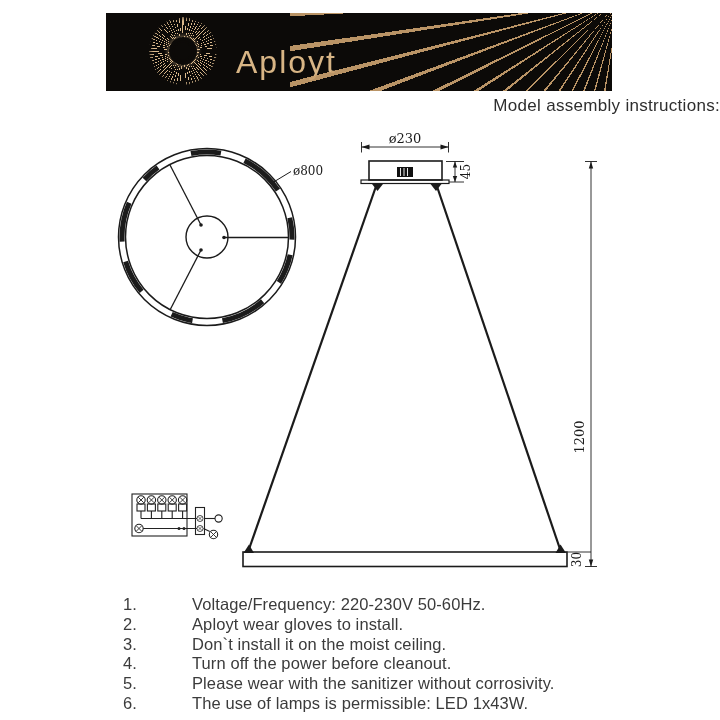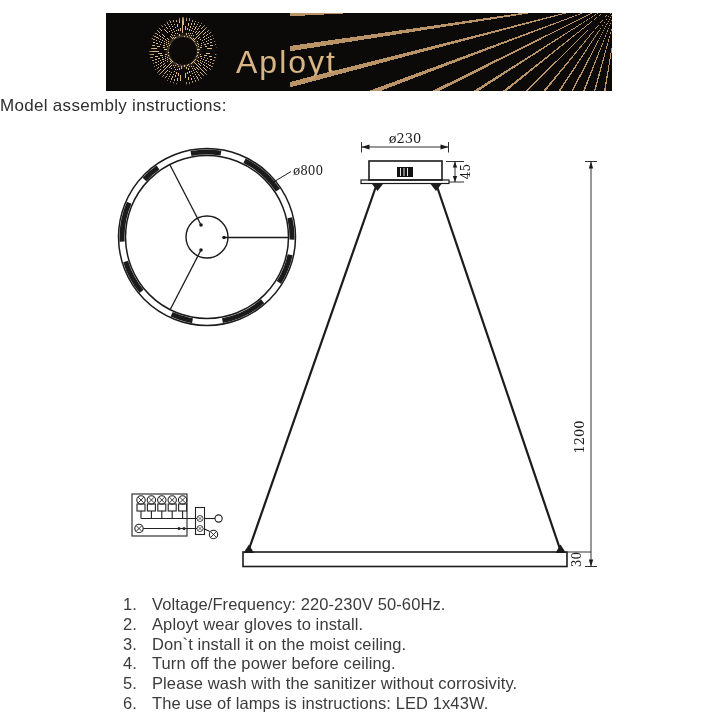--- a/index.html
+++ b/index.html
@@ -14,35 +14,35 @@
          -webkit-mask-image:radial-gradient(circle, rgba(0,0,0,0) 0 16%, #000 24% 62%, rgba(0,0,0,0) 82%);
          mask-image:radial-gradient(circle, rgba(0,0,0,0) 0 16%, #000 24% 62%, rgba(0,0,0,0) 82%);}
   .burst-core{position:absolute;left:20px;top:20px;width:28px;height:28px;border-radius:50%;
               background:#0c0a08;box-shadow:0 0 4px 1px rgba(217,184,140,.55);}
   .brand{position:absolute;left:130px;top:31px;color:#d8b585;font-size:32px;
          letter-spacing:2px;font-weight:400;}
   .corner-rays{position:absolute;right:-8px;top:-14px;width:330px;height:104px;opacity:.92;
          background:repeating-conic-gradient(from 177deg at 100% 0%, #c9a06e 0deg 0.9deg, rgba(0,0,0,0) 0.9deg 6deg);}
 
   
-  .titleblock{position:absolute;left:0;right:0;top:96px;text-align:left;color:#2e2e2e;}
+  .titleblock{position:absolute;left:0;right:0;top:96px;text-align:right;color:#2e2e2e;}
   .titleblock .t1,.titleblock .t2{font-size:17px;line-height:19px;font-weight:500;letter-spacing:.3px;}
 
   
   svg.drawing{position:absolute;left:0;top:0;width:720px;height:720px;}
   .ln{stroke:#1b1b1b;fill:none;}
   .dimtxt{font-family:"DejaVu Serif",serif;font-size:13px;fill:#1b1b1b;}
   .dimtxt.sm{font-size:12px;}
   .schem{stroke:#222;fill:none;stroke-width:1.1px;}
 
   
   .instructions{position:absolute;left:123px;top:595px;width:470px;color:#3b3b3b;}
   .instr-row{display:flex;font-size:16.5px;line-height:19.8px;letter-spacing:.1px;}
   .instr-num{width:29px;flex:0 0 29px;}
-  .instr-txt{flex:1;}
+  .instr-txt{flex:1;margin-left:40px;}
 </style>
 </head>
 <body>
 
 <div class="page">
 
   <div class="banner">
     <div class="burst">
       <div class="burst-core"></div>
     </div>
@@ -168,25 +168,25 @@
     <div class="instr-row">
       <span class="instr-num">2.</span>
       <span class="instr-txt">Aployt wear gloves to install.</span>
     </div>
     <div class="instr-row">
       <span class="instr-num">3.</span>
       <span class="instr-txt">Don`t install it on the moist ceiling.</span>
     </div>
     <div class="instr-row">
       <span class="instr-num">4.</span>
-      <span class="instr-txt">Turn off the power before ceiling.</span>
+      <span class="instr-txt">Turn off the power before cleanout.</span>
     </div>
     <div class="instr-row">
       <span class="instr-num">5.</span>
-      <span class="instr-txt">Please wash with the sanitizer without corrosivity.</span>
+      <span class="instr-txt">Please wear with the sanitizer without corrosivity.</span>
     </div>
     <div class="instr-row">
       <span class="instr-num">6.</span>
-      <span class="instr-txt">The use of lamps is instructions: LED 1x43W.</span>
+      <span class="instr-txt">The use of lamps is permissible: LED 1x43W.</span>
     </div>
   </div>
 
 </div>
 
 </body></html>

